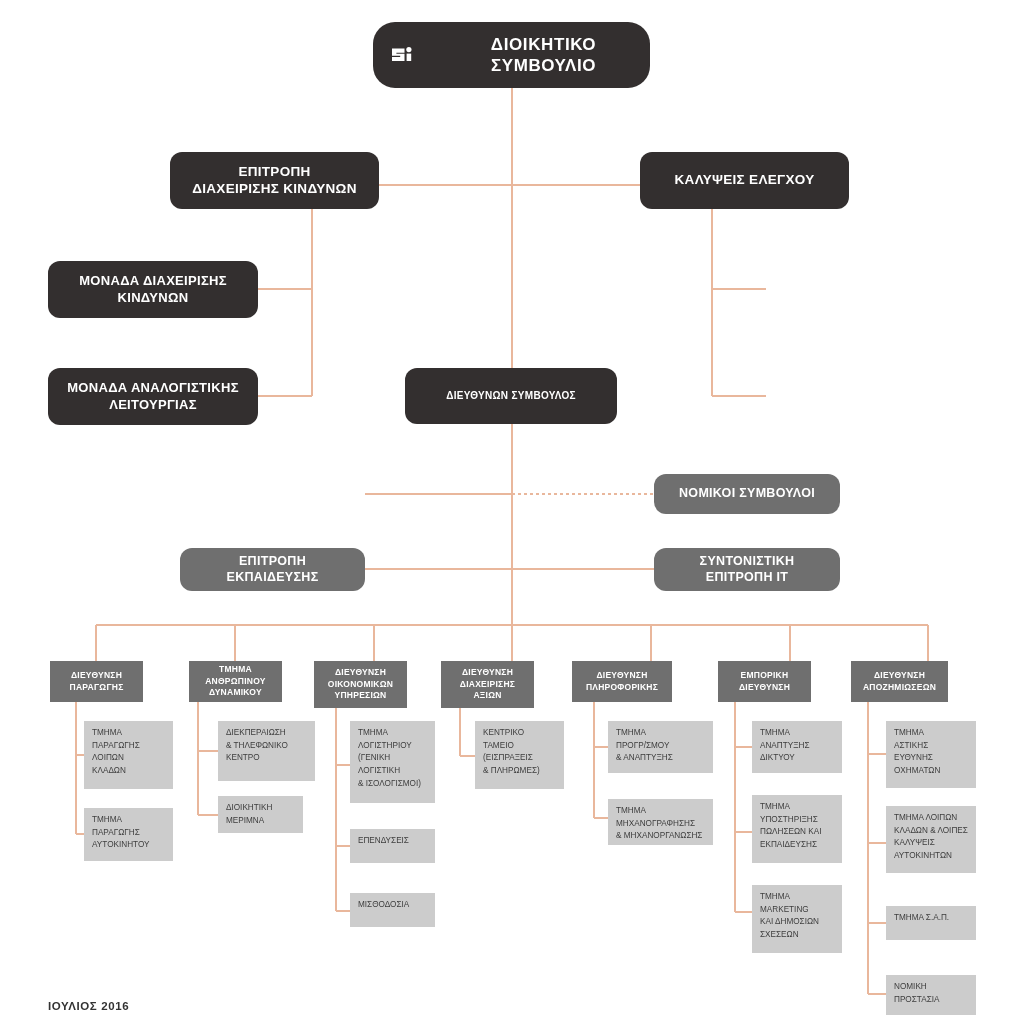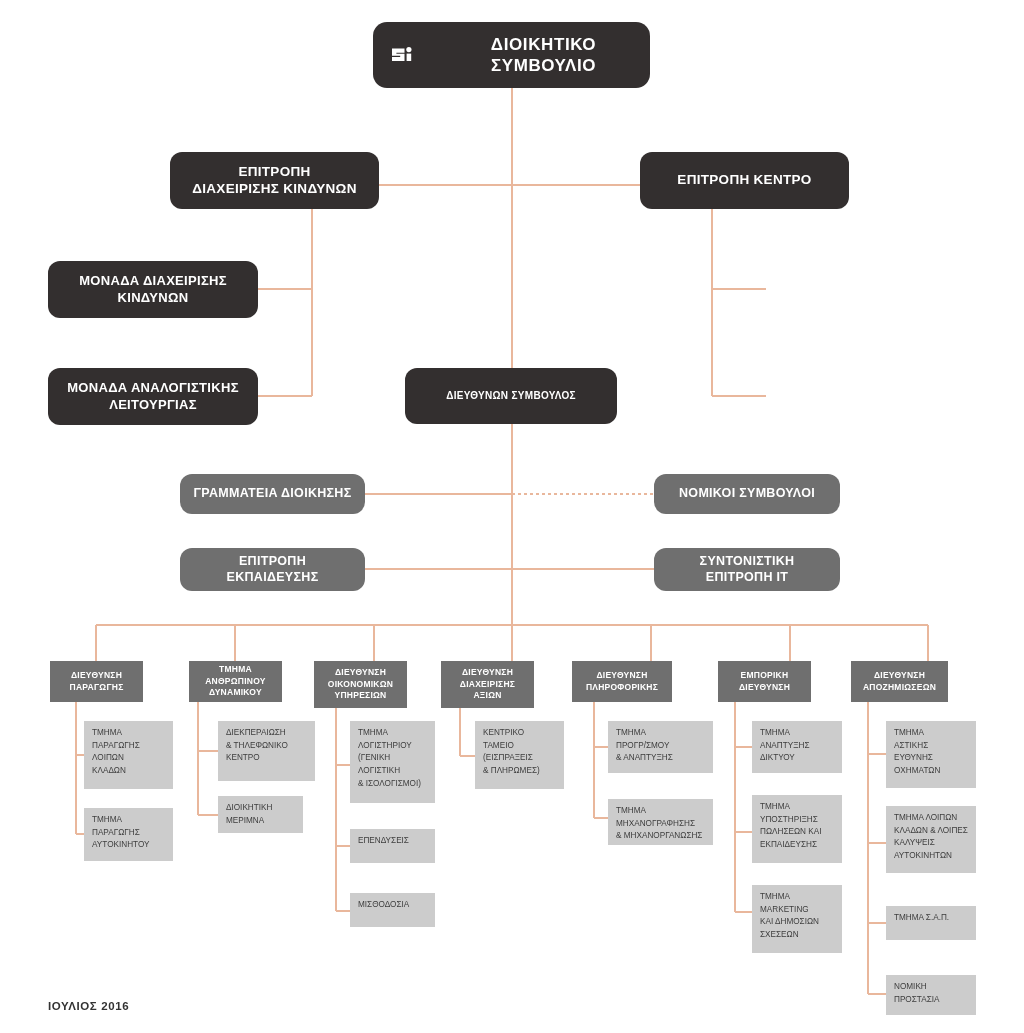--- a/index.html
+++ b/index.html
@@ -27,21 +27,21 @@
 
   
   .dark{
     background:#332f2f;
     color:#ffffff;
     border-radius:12px;
     font-weight:bold;
     letter-spacing:.3px;
   }
   .dark.root{
-    border-radius:14px;
+    border-radius:22px;
     font-size:17px;
     letter-spacing:.6px;
     justify-content:flex-start;
     padding-left:16px;
     gap:14px;
   }
   .dark.lvl1{font-size:13.5px;}
   .dark.lvl2{font-size:13px;}
   .dark.ceo{font-size:10px;}
 
@@ -171,42 +171,39 @@
     </svg>
     <span>ΔΙΟΙΚΗΤΙΚΟ ΣΥΜΒΟΥΛΙΟ</span>
   </div>
 
   <div class="node dark lvl1" style="left:170px;top:152px;width:209px;height:57px;">
     <span style="white-space:pre-line">ΕΠΙΤΡΟΠΗ
 ΔΙΑΧΕΙΡΙΣΗΣ ΚΙΝΔΥΝΩΝ</span>
   </div>
 
   <div class="node dark lvl1" style="left:640px;top:152px;width:209px;height:57px;">
-    <span style="white-space:pre-line">ΕΠΙΤΡΟΠΗ ΚΕΝΤΡΟ</span>
+    <span style="white-space:pre-line">ΚΑΛΥΨΕΙΣ ΕΛΕΓΧΟΥ</span>
   </div>
 
   <div class="node dark lvl2" style="left:48px;top:261px;width:210px;height:57px;">
     <span style="white-space:pre-line">ΜΟΝΑΔΑ ΔΙΑΧΕΙΡΙΣΗΣ
 ΚΙΝΔΥΝΩΝ</span>
   </div>
 
   <div class="node dark lvl2" style="left:48px;top:368px;width:210px;height:57px;">
     <span style="white-space:pre-line">ΜΟΝΑΔΑ ΑΝΑΛΟΓΙΣΤΙΚΗΣ
 ΛΕΙΤΟΥΡΓΙΑΣ</span>
   </div>
 
 
 
   <div class="node dark ceo" style="left:405px;top:368px;width:212px;height:56px;">
     <span>ΔΙΕΥΘΥΝΩΝ ΣΥΜΒΟΥΛΟΣ</span>
   </div>
 
-  <div class="node mid" style="left:180px;top:474px;width:185px;height:40px;">
-    <span>ΓΡΑΜΜΑΤΕΙΑ  ΔΙΟΙΚΗΣΗΣ</span>
-  </div>
 
   <div class="node mid" style="left:654px;top:474px;width:186px;height:40px;">
     <span>ΝΟΜΙΚΟΙ  ΣΥΜΒΟΥΛΟΙ</span>
   </div>
 
   <div class="node mid" style="left:180px;top:548px;width:185px;height:43px;">
     <span style="white-space:pre-line">ΕΠΙΤΡΟΠΗ
 ΕΚΠΑΙΔΕΥΣΗΣ</span>
   </div>
 

